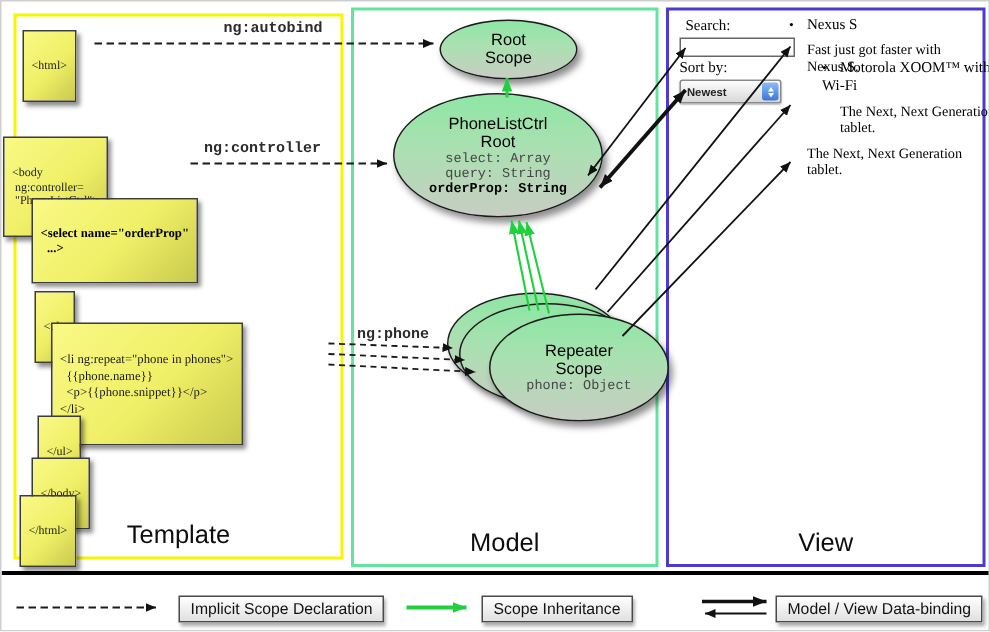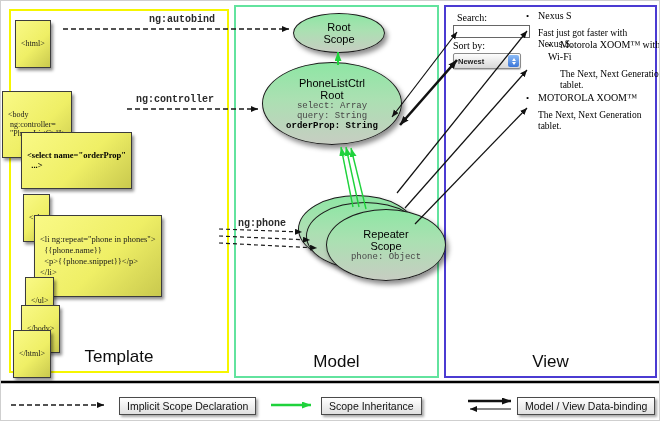--- a/index.html
+++ b/index.html
@@ -125,21 +125,20 @@
 
   <div class="view-item" style="top:9px;">
     <div class="view-item-title"><span class="view-item-bullet">•</span><span>Nexus S</span></div>
     <div class="view-item-desc">Fast just got faster with Nexus S.</div>
   </div>
   <div class="view-item" style="top:38px;margin-left:22px;">
     <div class="view-item-title"><span class="view-item-bullet">•</span><span>Motorola XOOM™ with Wi-Fi</span></div>
     <div class="view-item-desc">The Next, Next Generation tablet.</div>
   </div>
   <div class="view-item" style="top:91px;">
-    <div class="view-item-title"><span class="view-item-bullet">•</span><span>MOTOROLA XOOM™</span></div>
     <div class="view-item-desc">The Next, Next Generation tablet.</div>
   </div>
 
   <div class="legend-box" style="left:118px;">Implicit Scope Declaration</div>
   <div class="legend-box" style="left:320px;">Scope Inheritance</div>
   <div class="legend-box" style="left:516px;">Model / View Data-binding</div>
 
   <svg class="overlay" width="660" height="421" viewBox="0 0 660 421">
     <defs>
       <marker id="mb" markerUnits="userSpaceOnUse" markerWidth="8" markerHeight="7" refX="7" refY="3" orient="auto">

